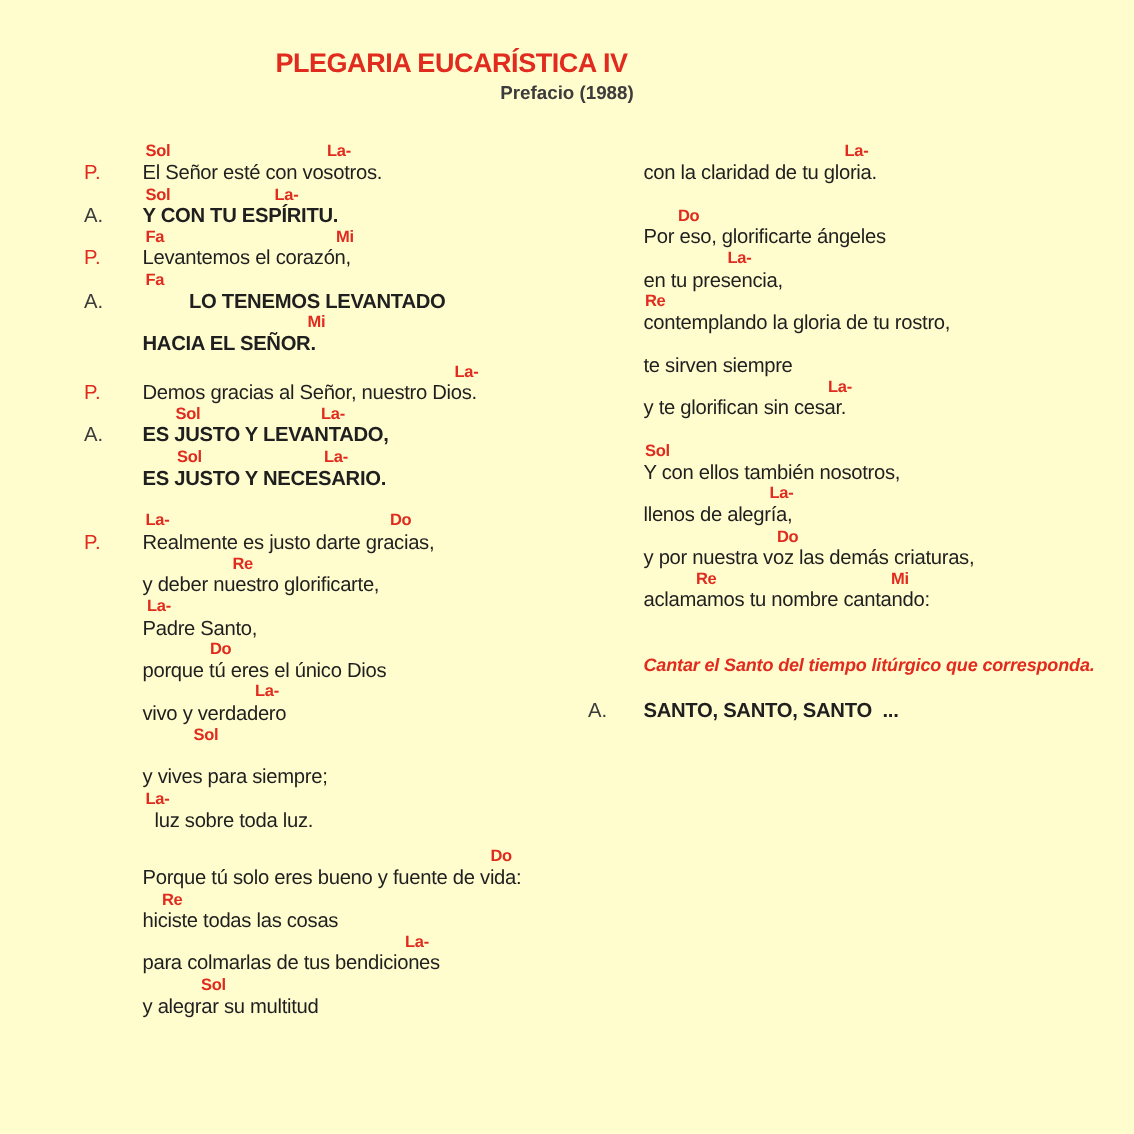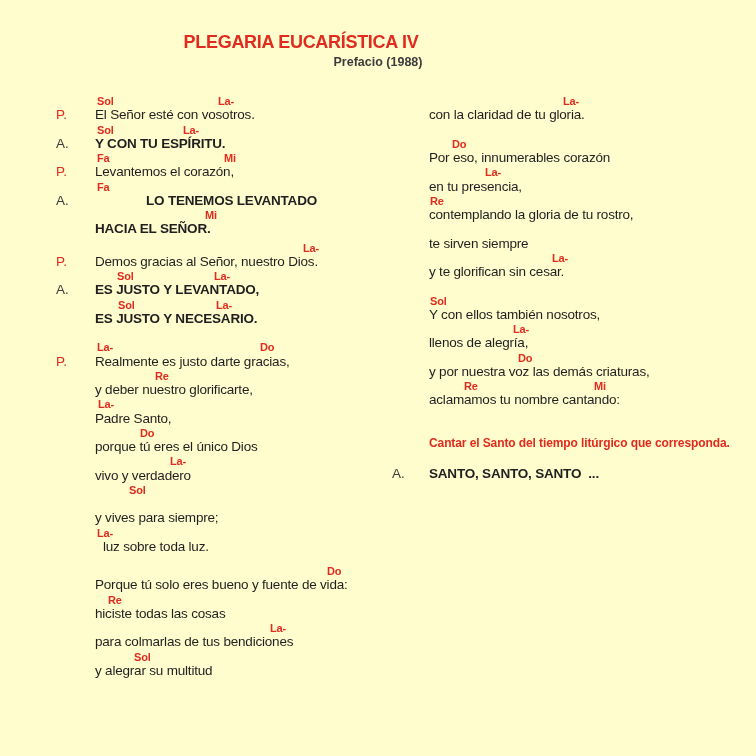--- a/index.html
+++ b/index.html
@@ -62,20 +62,21 @@
     letter-spacing: -0.2px;
     white-space: pre;
   }
   .lyric.bold { font-weight: bold; }
   .rubric-text {
     position: absolute;
     bottom: 0;
     color: var(--accent);
     font-size: 12px;
     font-weight: bold;
+    font-style: italic;
     letter-spacing: -0.1px;
     white-space: pre;
   }
 </style>
 </head>
 <body>
 
 <div class="page">
   <div class="title">PLEGARIA EUCARÍSTICA IV</div>
   <div class="subtitle">Prefacio (1988)</div>
@@ -102,21 +103,21 @@
       </div>
       <div class="line">
         <span class="speaker p">P.</span>
         <span class="lyric" style="left: 39px;">Levantemos el corazón,</span>
       </div>
       <div class="line">
         <span class="chord-label" style="left: 41px;">Fa</span>
       </div>
       <div class="line">
         <span class="speaker">A.</span>
-        <span class="lyric bold" style="left: 43px; padding-left: 47px;">LO TENEMOS LEVANTADO</span>
+        <span class="lyric bold" style="left: 23px; padding-left: 47px;">LO TENEMOS LEVANTADO</span>
       </div>
       <div class="line">
         <span class="chord-label" style="left: 149px;">Mi</span>
       </div>
       <div class="line">
         <span class="lyric bold" style="left: 39px;">HACIA EL SEÑOR.</span>
       </div>
       <div class="line" style="height: 4px;"></div>
       <div class="line">
         <span class="chord-label" style="left: 247px;">La-</span>
@@ -217,21 +218,21 @@
         <span class="chord-label" style="left: 171px;">La-</span>
       </div>
       <div class="line">
         <span class="lyric" style="left: 37px;">con la claridad de tu gloria.</span>
       </div>
       <div class="line"></div>
       <div class="line">
         <span class="chord-label" style="left: 60px;">Do</span>
       </div>
       <div class="line">
-        <span class="lyric" style="left: 37px;">Por eso, innumerables corazón</span>
+        <span class="lyric" style="left: 37px;">Por eso, glorificarte ángeles</span>
       </div>
       <div class="line">
         <span class="chord-label" style="left: 93px;">La-</span>
       </div>
       <div class="line">
         <span class="lyric" style="left: 37px;">en tu presencia,</span>
       </div>
       <div class="line">
         <span class="chord-label" style="left: 38px;">Re</span>
       </div>

